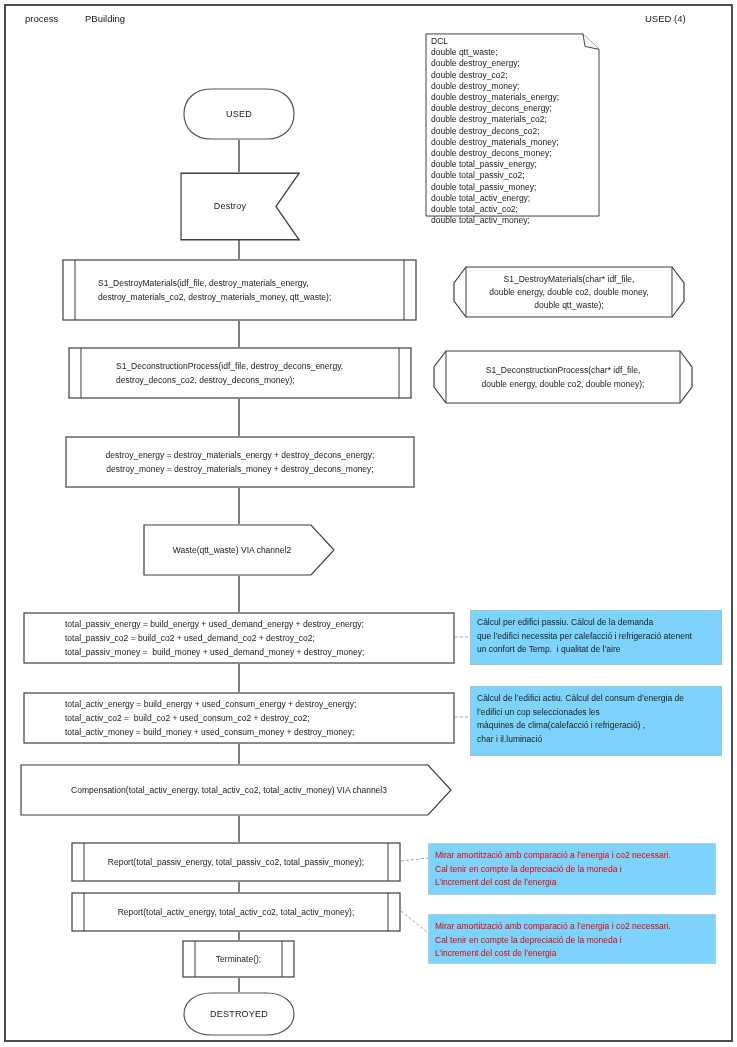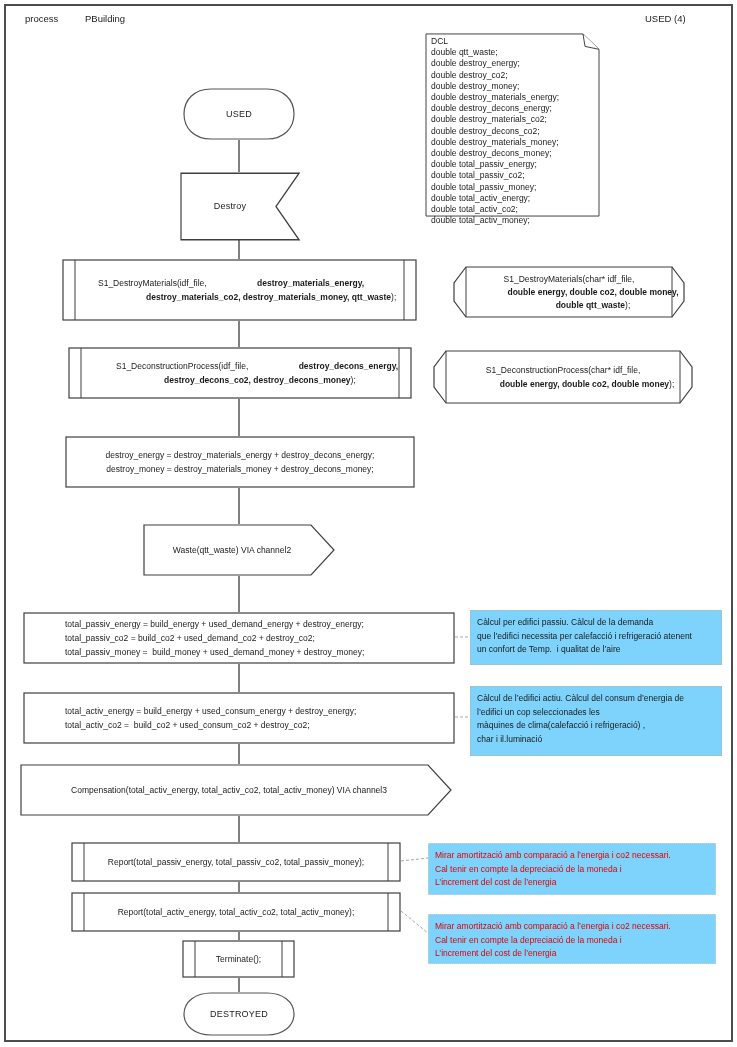--- a/index.html
+++ b/index.html
@@ -5,21 +5,21 @@
   html,body{margin:0;padding:0;background:#fff;}
   body{width:737px;height:1047px;position:relative;font-family:"Liberation Sans",sans-serif;color:#1a1a1a;overflow:hidden;}
   .frame{position:absolute;left:4px;top:4px;width:725px;height:1034px;border:2px solid #4d4d4d;background:#fff;}
   .hdr{position:absolute;font-size:9.5px;white-space:nowrap;}
   .wires{position:absolute;left:0;top:0;}
   .node{position:absolute;}
   .node svg{position:absolute;left:0;top:0;width:100%;height:100%;overflow:visible;}
   .txt{position:absolute;inset:0;display:flex;flex-direction:column;justify-content:center;font-size:8.5px;line-height:13px;white-space:nowrap;}
   .center{align-items:center;text-align:center;}
   .leftal{align-items:flex-start;text-align:left;}
-  .b{font-weight:bold;margin-left:48px;}
+  .b{font-weight:normal;}
   .line{white-space:pre;}
   .lines > div{white-space:pre;}
   .statefont{font-size:9px;letter-spacing:.2px;}
   .dcltxt{position:absolute;left:6px;top:3px;right:2px;font-size:8.5px;line-height:11.2px;}
   .comment{position:absolute;border:1px dotted #b5b5b5;background:#7dd3fc;font-size:8.5px;line-height:13.5px;box-sizing:border-box;}
   .comment .lines{padding:5px 4px 0 6px;}
   .warn{color:#e00000;}
 </style>
 </head>
 <body>
@@ -184,20 +184,21 @@
     </div>
 </div>
 
 <div class="node" style="left:23px;top:692px;width:432px;height:52px">
   <svg viewBox="0 0 432 52" preserveAspectRatio="none">
     <rect x="1" y="1" width="430" height="50" fill="#fff" stroke="#3f3f3f" stroke-width="1.2"></rect>
   </svg>
   <div class="txt leftal lines" style="padding-left:42px;line-height:14px">
       <div>total_activ_energy = build_energy + used_consum_energy + destroy_energy;</div>
       <div>total_activ_co2 =  build_co2 + used_consum_co2 + destroy_co2;</div>
+      <div>total_activ_money = build_money + used_consum_money + destroy_money;</div>
     </div>
 </div>
 
 <div class="comment" style="left:470px;top:686px;width:252px;height:70px">
   <div class="lines">
       <div>Càlcul de l’edifici actiu. Càlcul del consum d’energia de</div>
       <div>l’edifici un cop seleccionades les</div>
       <div>màquines de clima(calefacció i refrigeració) ,</div>
       <div>char i il.luminació</div>
     </div>

